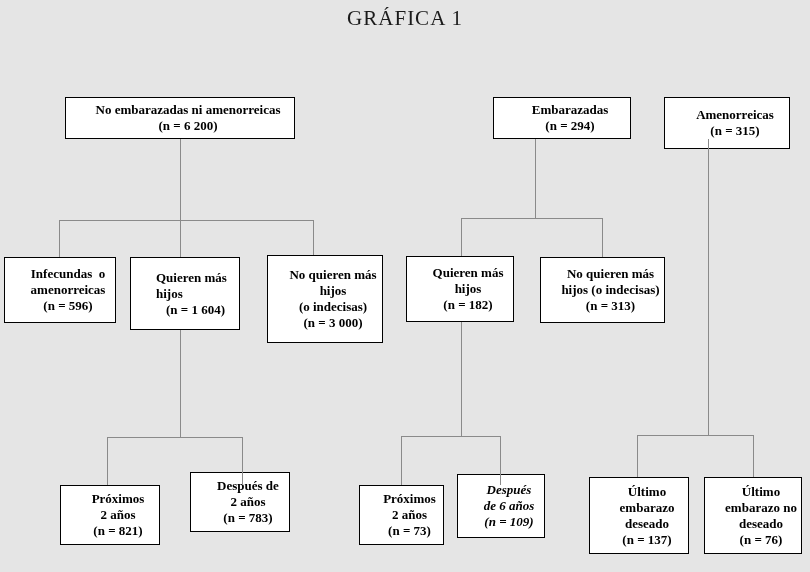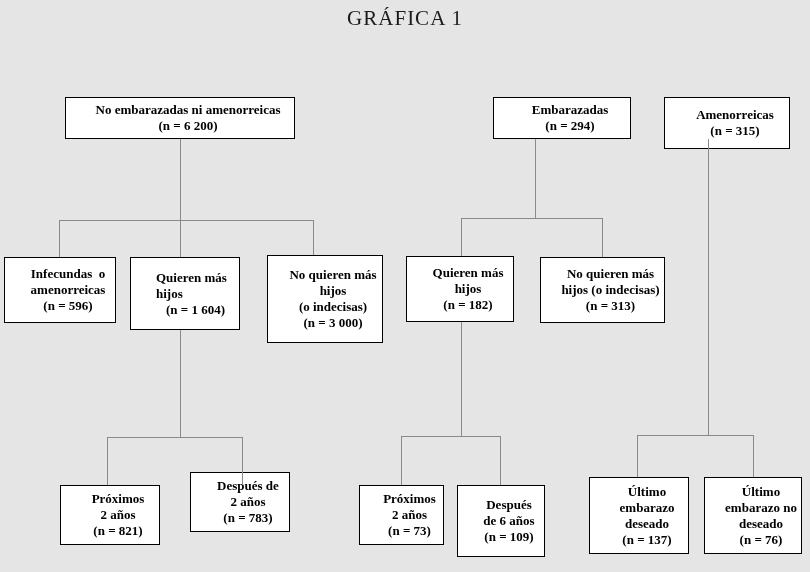--- a/index.html
+++ b/index.html
@@ -107,21 +107,21 @@
     <div class="ln">2 años</div>
     <div class="ln">(n = 783)</div>
   </div>
 
   <div class="box" style="left:359px; top:485px; width:85px; height:60px;">
     <div class="ln">Próximos</div>
     <div class="ln">2 años</div>
     <div class="ln">(n = 73)</div>
   </div>
 
-  <div class="box" style="left:457px; top:485px; width:88px; height:72px;">
+  <div class="box" style="left:457px; top:474px; width:88px; height:64px;font-style:italic;">
     <div class="ln">Después</div>
     <div class="ln">de 6 años</div>
     <div class="ln">(n = 109)</div>
   </div>
 
   <div class="box" style="left:589px; top:477px; width:100px; height:77px;">
     <div class="ln">Último</div>
     <div class="ln">embarazo</div>
     <div class="ln">deseado</div>
     <div class="ln">(n = 137)</div>

